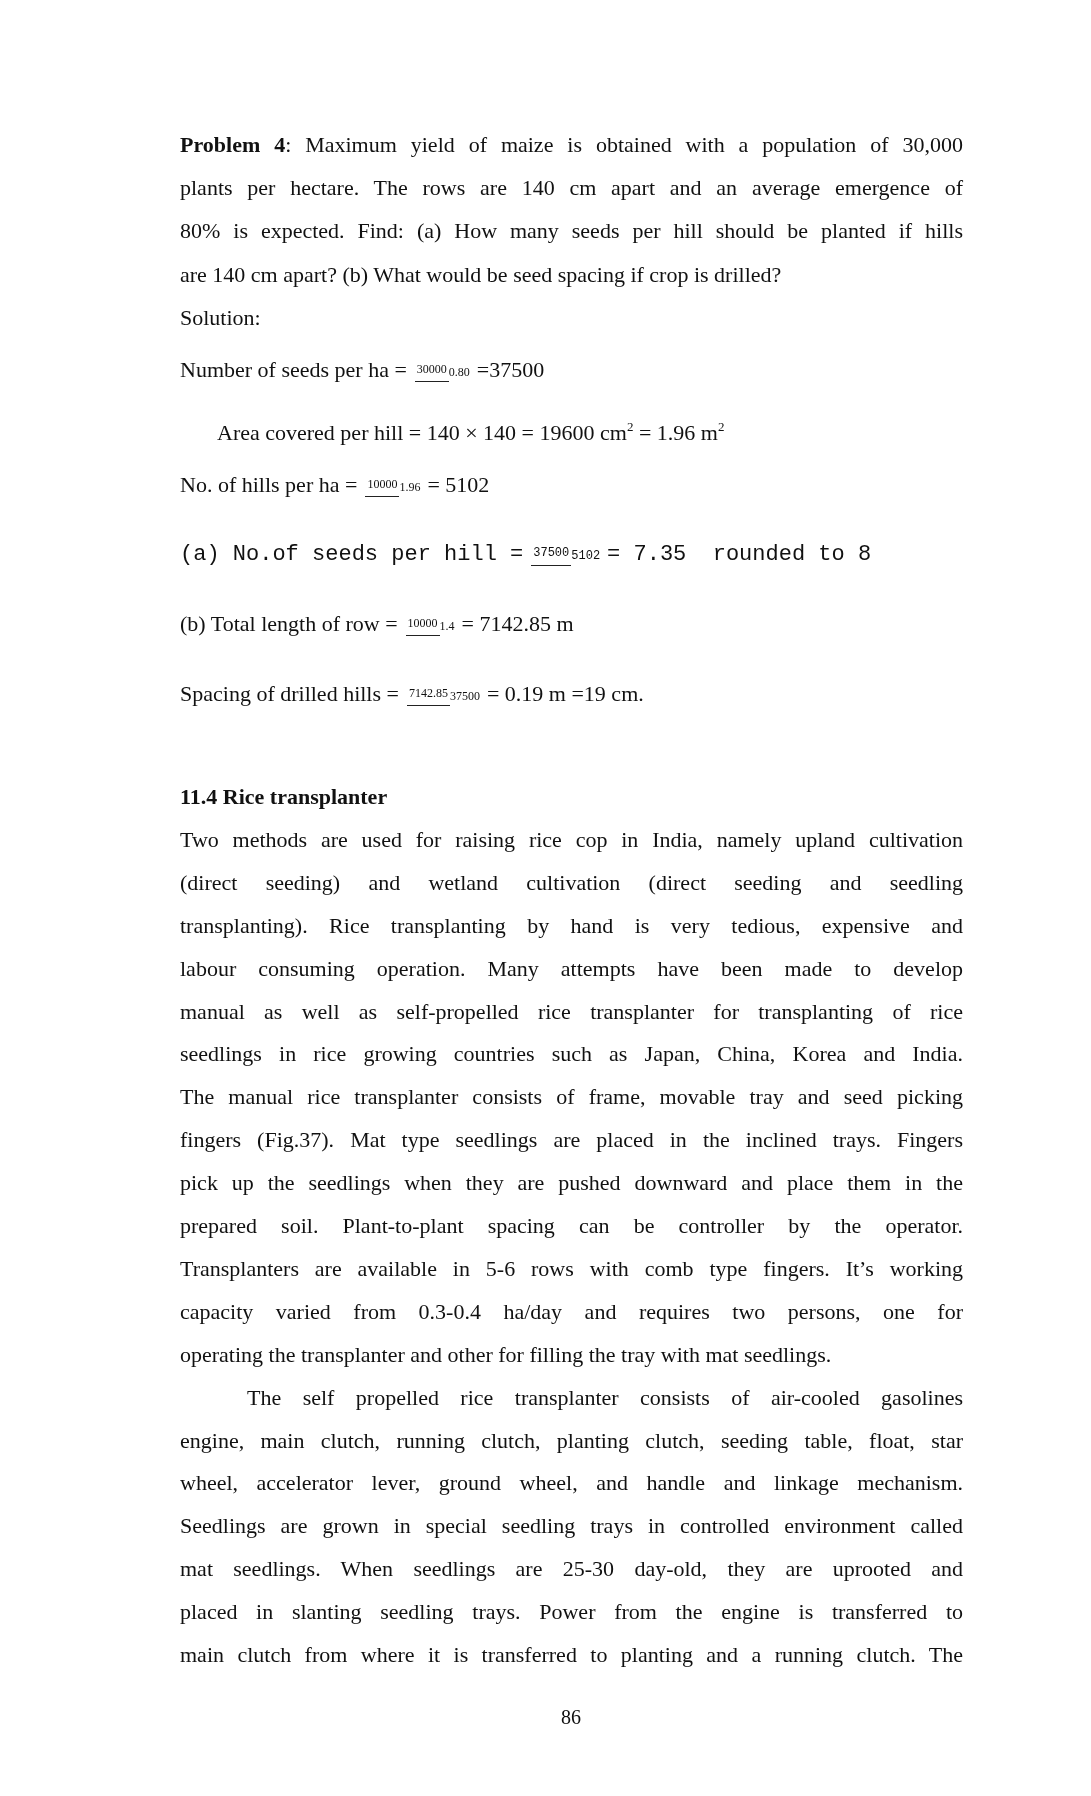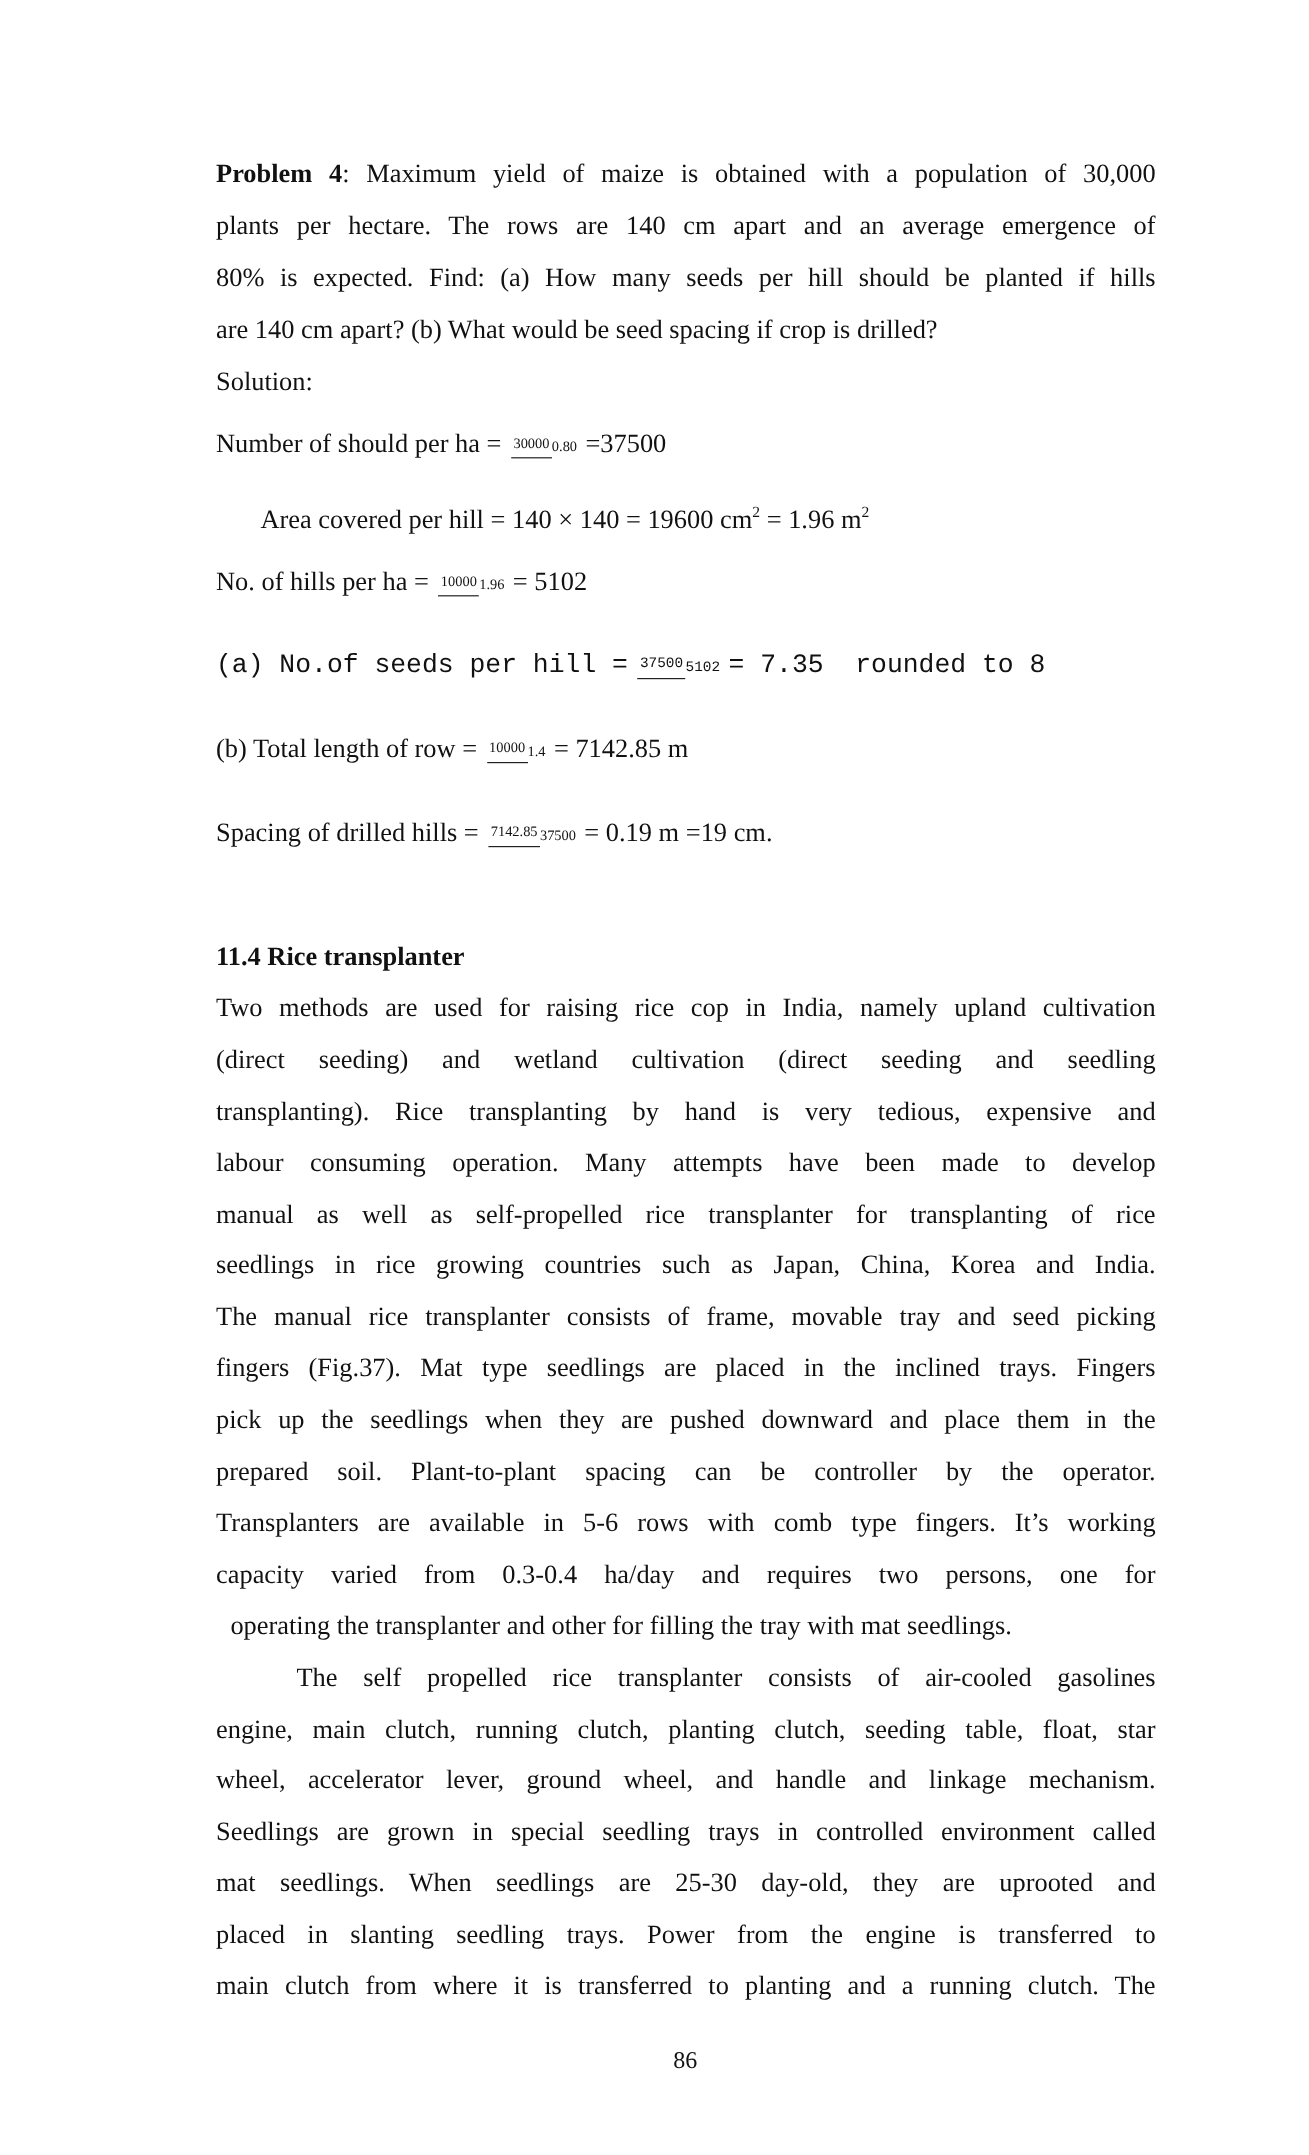--- a/index.html
+++ b/index.html
@@ -50,21 +50,21 @@
       <span class="inner">plants per hectare. The rows are 140 cm apart and an average emergence of</span>
     </div>
   <div class="just" style="top:218px;">
       <span class="inner">80% is expected. Find: (a) How many seeds per hill should be planted if hills</span>
     </div>
   <div class="line" style="top:262px;">are 140 cm apart? (b) What would be seed spacing if crop is drilled?</div>
 
   <div class="line" style="top:305px;">Solution:</div>
 
   <div class="eq" style="top:340px;">
-    <span>Number of should per ha =</span>
+    <span>Number of seeds per ha =</span>
     <span class="frac">
       <span class="num">30000</span>
       <span class="den">0.80</span>
     </span>
     <span>=37500</span>
   </div>
 
   <div class="line" style="top:420px;margin-left:37px;">
     <span>Area covered per hill = 140 × 140 = 19600 cm</span><sup>2</sup><span> = 1.96 m</span><sup>2</sup>
   </div>
@@ -138,21 +138,21 @@
       <div class="just" style="top: 1213px;">
         <span class="inner">prepared soil.  Plant-to-plant spacing can be controller by the operator.</span>
       </div>
       <div class="just" style="top: 1255.9px;">
         <span class="inner">Transplanters are available in 5-6 rows with comb type fingers.  It’s working</span>
       </div>
       <div class="just" style="top: 1298.8px;">
         <span class="inner">capacity varied from 0.3-0.4 ha/day and requires two persons, one for</span>
       </div>
     </div>
-  <div class="line" id="para1-last" style="top: 1341.7px; margin-left: 12px;">operating the transplanter and other for filling the tray with mat seedlings.</div>
+  <div class="line" id="para1-last" style="top: 1341.7px;">operating the transplanter and other for filling the tray with mat seedlings.</div>
 
   <div class="just" id="para2-first" style="left: 247px; width: 716px; top: 1384.6px;">
       <span class="inner" style="width:716px;">The self propelled rice transplanter consists of air-cooled gasolines</span>
     </div>
   <div id="para2">
       <div class="just" style="top: 1427.5px;">
         <span class="inner">engine, main clutch, running clutch, planting clutch, seeding table, float, star</span>
       </div>
       <div class="just" style="top: 1470.4px;">
         <span class="inner">wheel, accelerator lever, ground wheel, and handle and linkage mechanism.</span>

